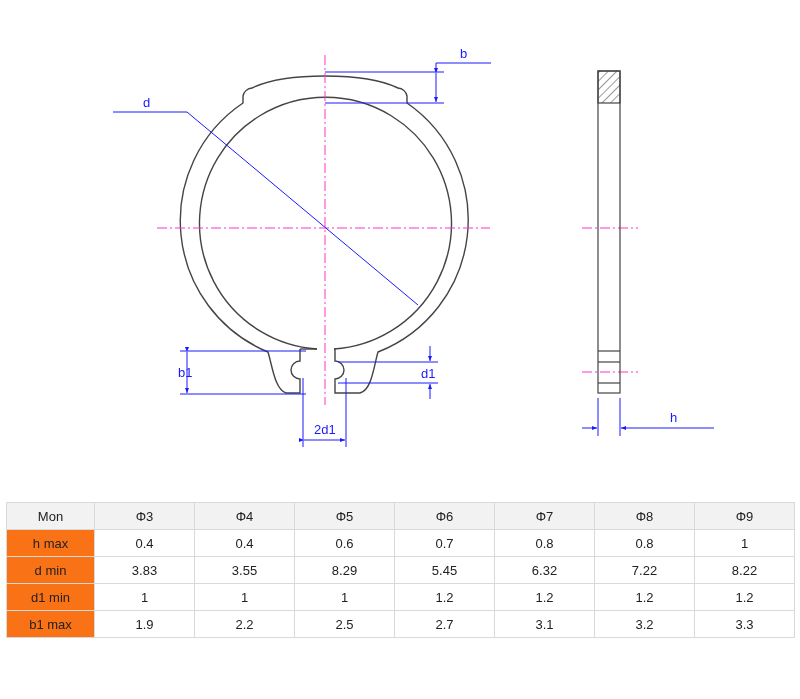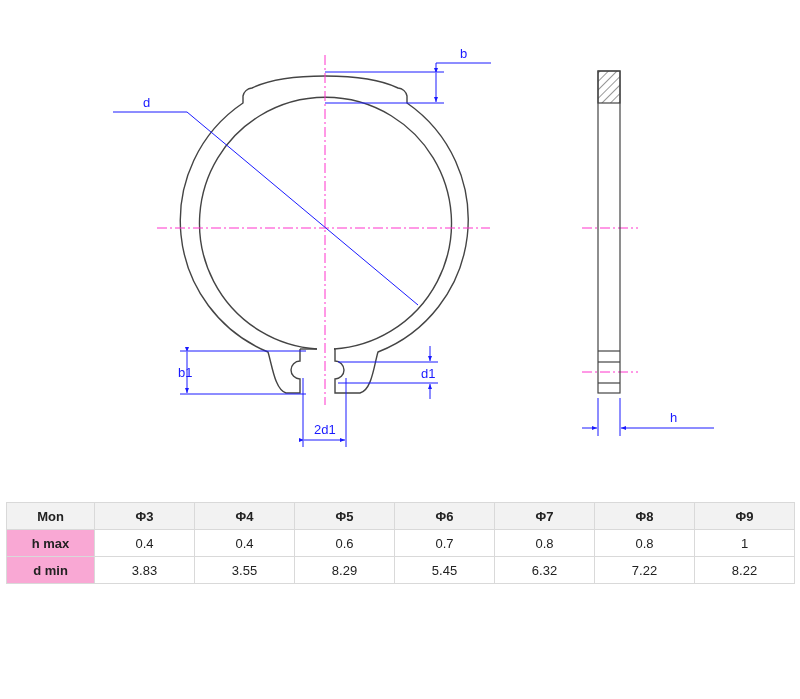--- a/index.html
+++ b/index.html
@@ -4,22 +4,22 @@
 <style>
   html, body { margin:0; padding:0; background:#ffffff; }
   body { width:800px; height:699px; position:relative; overflow:hidden; font-family:"Liberation Sans", "DejaVu Sans", sans-serif; }
   #drawing { position:absolute; left:0; top:0; width:800px; height:470px; }
   #drawing text { font-family:"Liberation Sans", "DejaVu Sans", sans-serif; font-size:13px; fill:#1a1aff; }
   #spec-table { position:absolute; left:6px; top:502px; border-collapse:collapse; }
   #spec-table th, #spec-table td {
     border:1px solid #d9d9d9; height:26px; padding:0; text-align:center;
     font-size:13px; color:#222; font-family:"Liberation Sans", "DejaVu Sans", sans-serif;
   }
-  #spec-table th { background:#f2f2f2; font-weight:bold; }
-  #spec-table td.rowhead { background:#f9a8d4; font-weight:bold; }
+  #spec-table th { background:#f2f2f2; font-weight:normal; }
+  #spec-table td.rowhead { background:#f97316; font-weight:normal; }
   #spec-table col.c0 { width:88px; }
   #spec-table col.cn { width:100px; }
 </style>
 </head>
 <body>
 
 <svg id="drawing" viewBox="0 0 800 470" xmlns="http://www.w3.org/2000/svg">
   <defs>
     <pattern id="hatch" width="6" height="6" patternUnits="userSpaceOnUse" patternTransform="rotate(45)">
       <line x1="0" y1="0" x2="0" y2="6" stroke="#333" stroke-width="1"></line>
@@ -155,14 +155,34 @@
     <tr>
       <td class="rowhead">d min</td>
       <td>3.83</td>
       <td>3.55</td>
       <td>8.29</td>
       <td>5.45</td>
       <td>6.32</td>
       <td>7.22</td>
       <td>8.22</td>
     </tr>
+    <tr>
+      <td class="rowhead">d1 min</td>
+      <td>1</td>
+      <td>1</td>
+      <td>1</td>
+      <td>1.2</td>
+      <td>1.2</td>
+      <td>1.2</td>
+      <td>1.2</td>
+    </tr>
+    <tr>
+      <td class="rowhead">b1 max</td>
+      <td>1.9</td>
+      <td>2.2</td>
+      <td>2.5</td>
+      <td>2.7</td>
+      <td>3.1</td>
+      <td>3.2</td>
+      <td>3.3</td>
+    </tr>
   </tbody>
 </table>
 
 </body></html>

